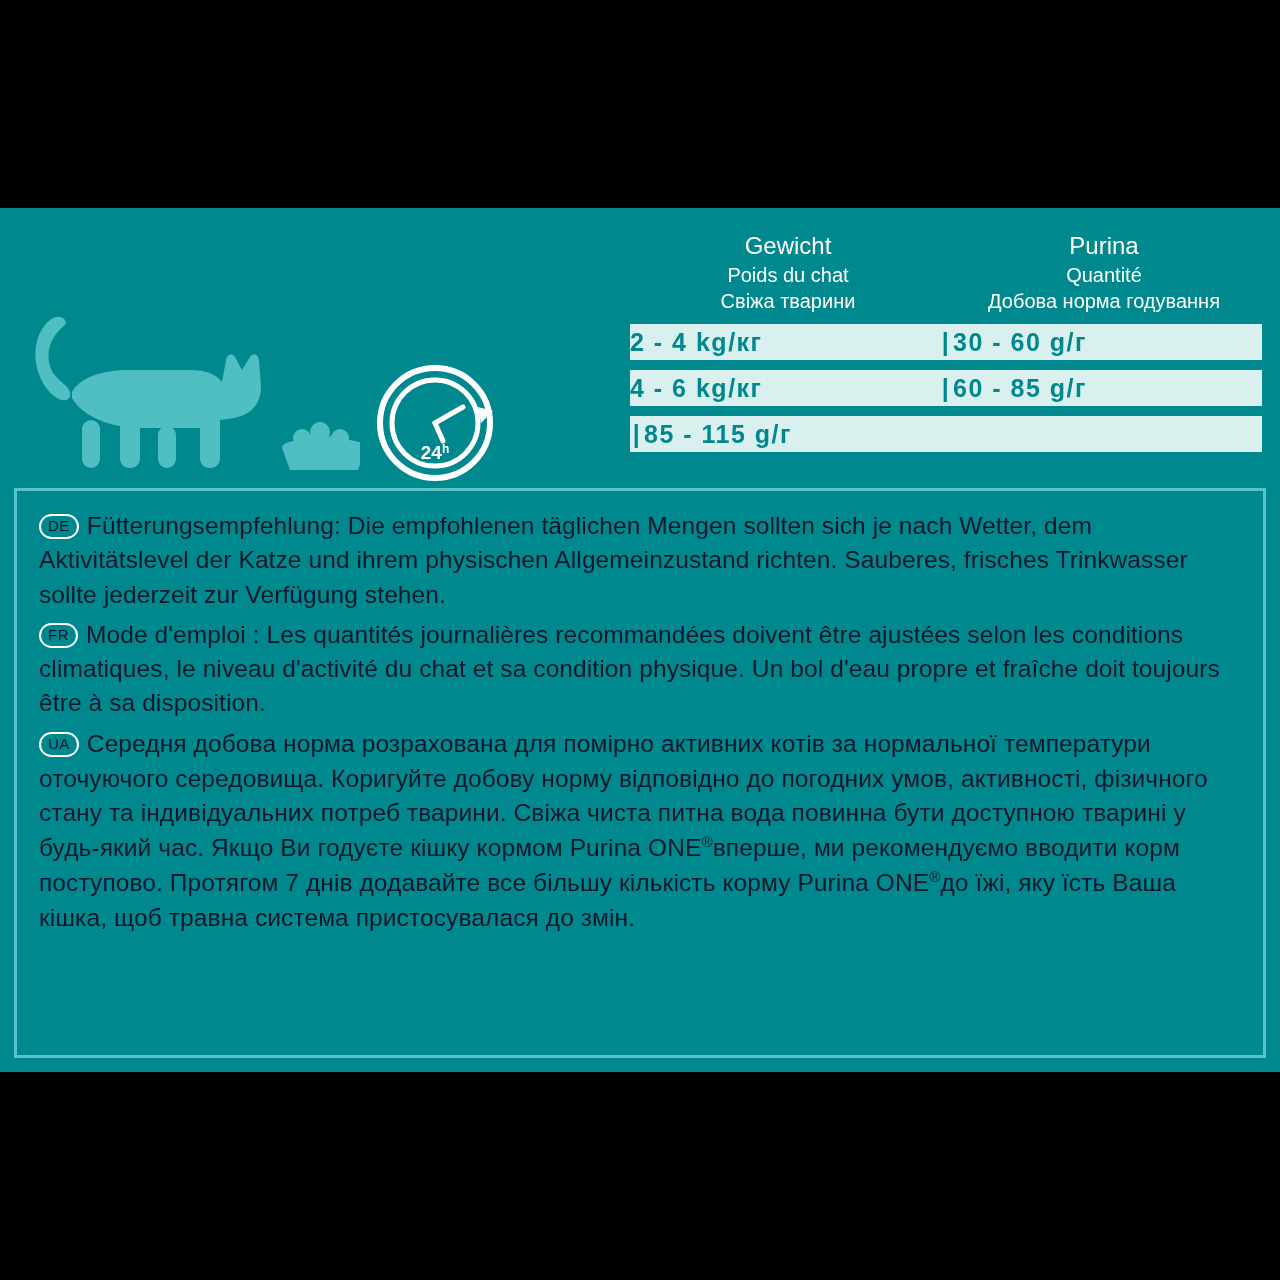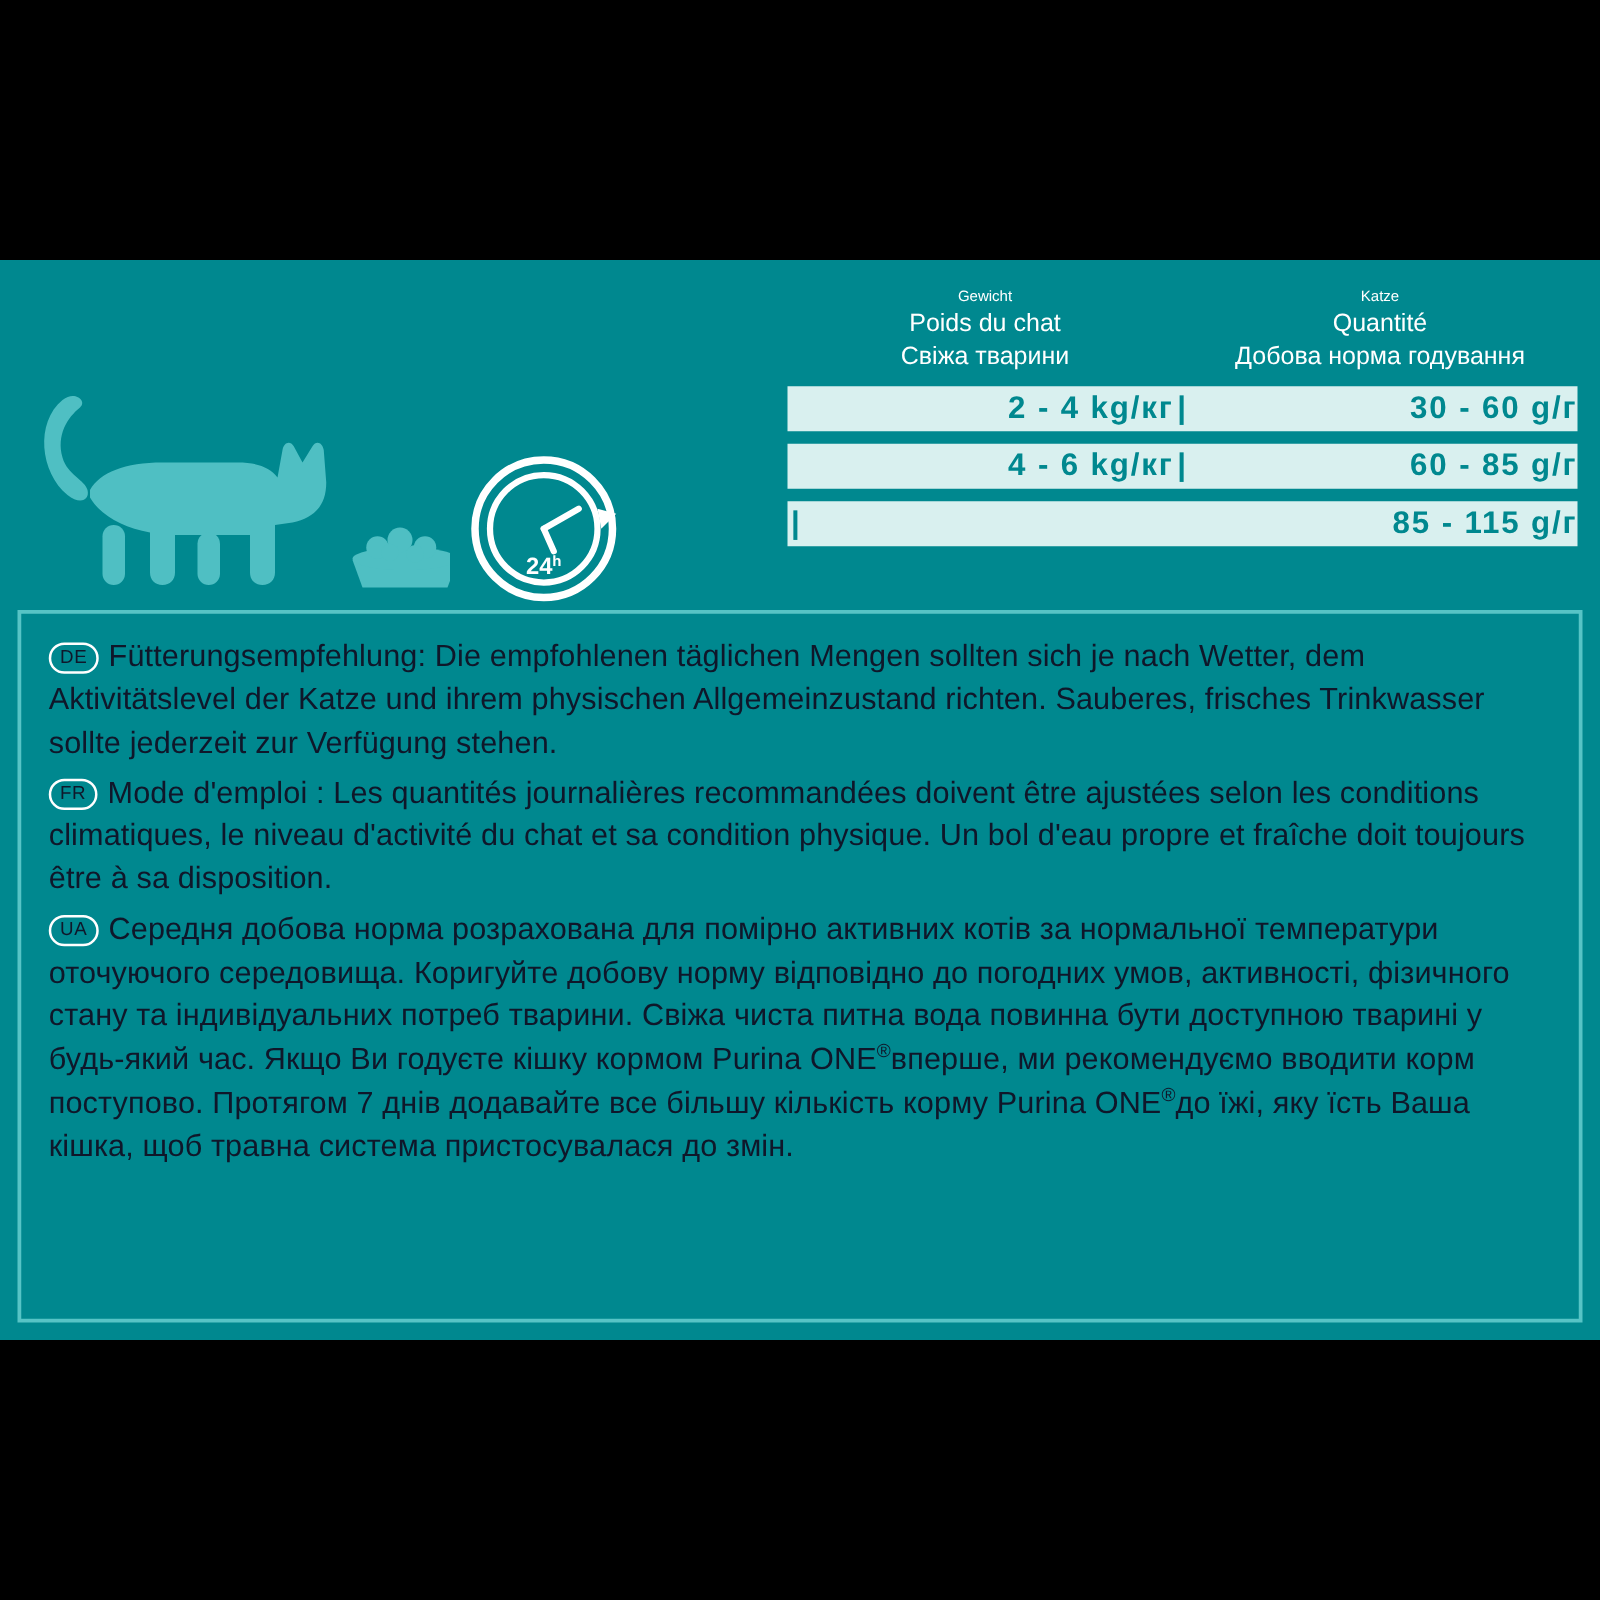--- a/index.html
+++ b/index.html
@@ -57,38 +57,38 @@
   .feed-head {
     display: flex;
     color: #ffffff;
     padding-bottom: 10px;
   }
   .feed-head .col {
     flex: 1;
     text-align: center;
     line-height: 1.32;
   }
-  .feed-head .l1 { font-size: 12px; }
+  .feed-head .l1 { font-size: 24px; }
   .feed-head .l2 { font-size: 20px; }
   .feed-head .l3 { font-size: 20px; }
 
   .feed-row {
     display: flex;
     align-items: center;
     background: #d9f0ef;
     color: #00888f;
     height: 36px;
     margin-bottom: 10px;
     font-size: 25px;
     font-weight: bold;
     letter-spacing: 1.5px;
   }
   .feed-row .cell {
     flex: 1;
-    text-align: right;
+    text-align: left;
   }
   .feed-row .sep {
     width: 14px;
     text-align: center;
     color: #00888f;
     font-weight: bold;
   }
 
   
   .text-block {
@@ -181,21 +181,21 @@
 
     <div class="feed-table">
 
       <div class="feed-head">
         <div class="col">
           <div class="l1">Gewicht</div>
           <div class="l2">Poids du chat</div>
           <div class="l3">Свіжа тварини</div>
         </div>
         <div class="col">
-          <div class="l1">Katze</div>
+          <div class="l1">Purina</div>
           <div class="l2">Quantité</div>
           <div class="l3">Добова норма годування</div>
         </div>
       </div>
 
       <div class="feed-row">
         <div class="cell">2 - 4 kg/кг</div>
         <div class="sep">|</div>
         <div class="cell">30 - 60 g/г</div>
       </div>

